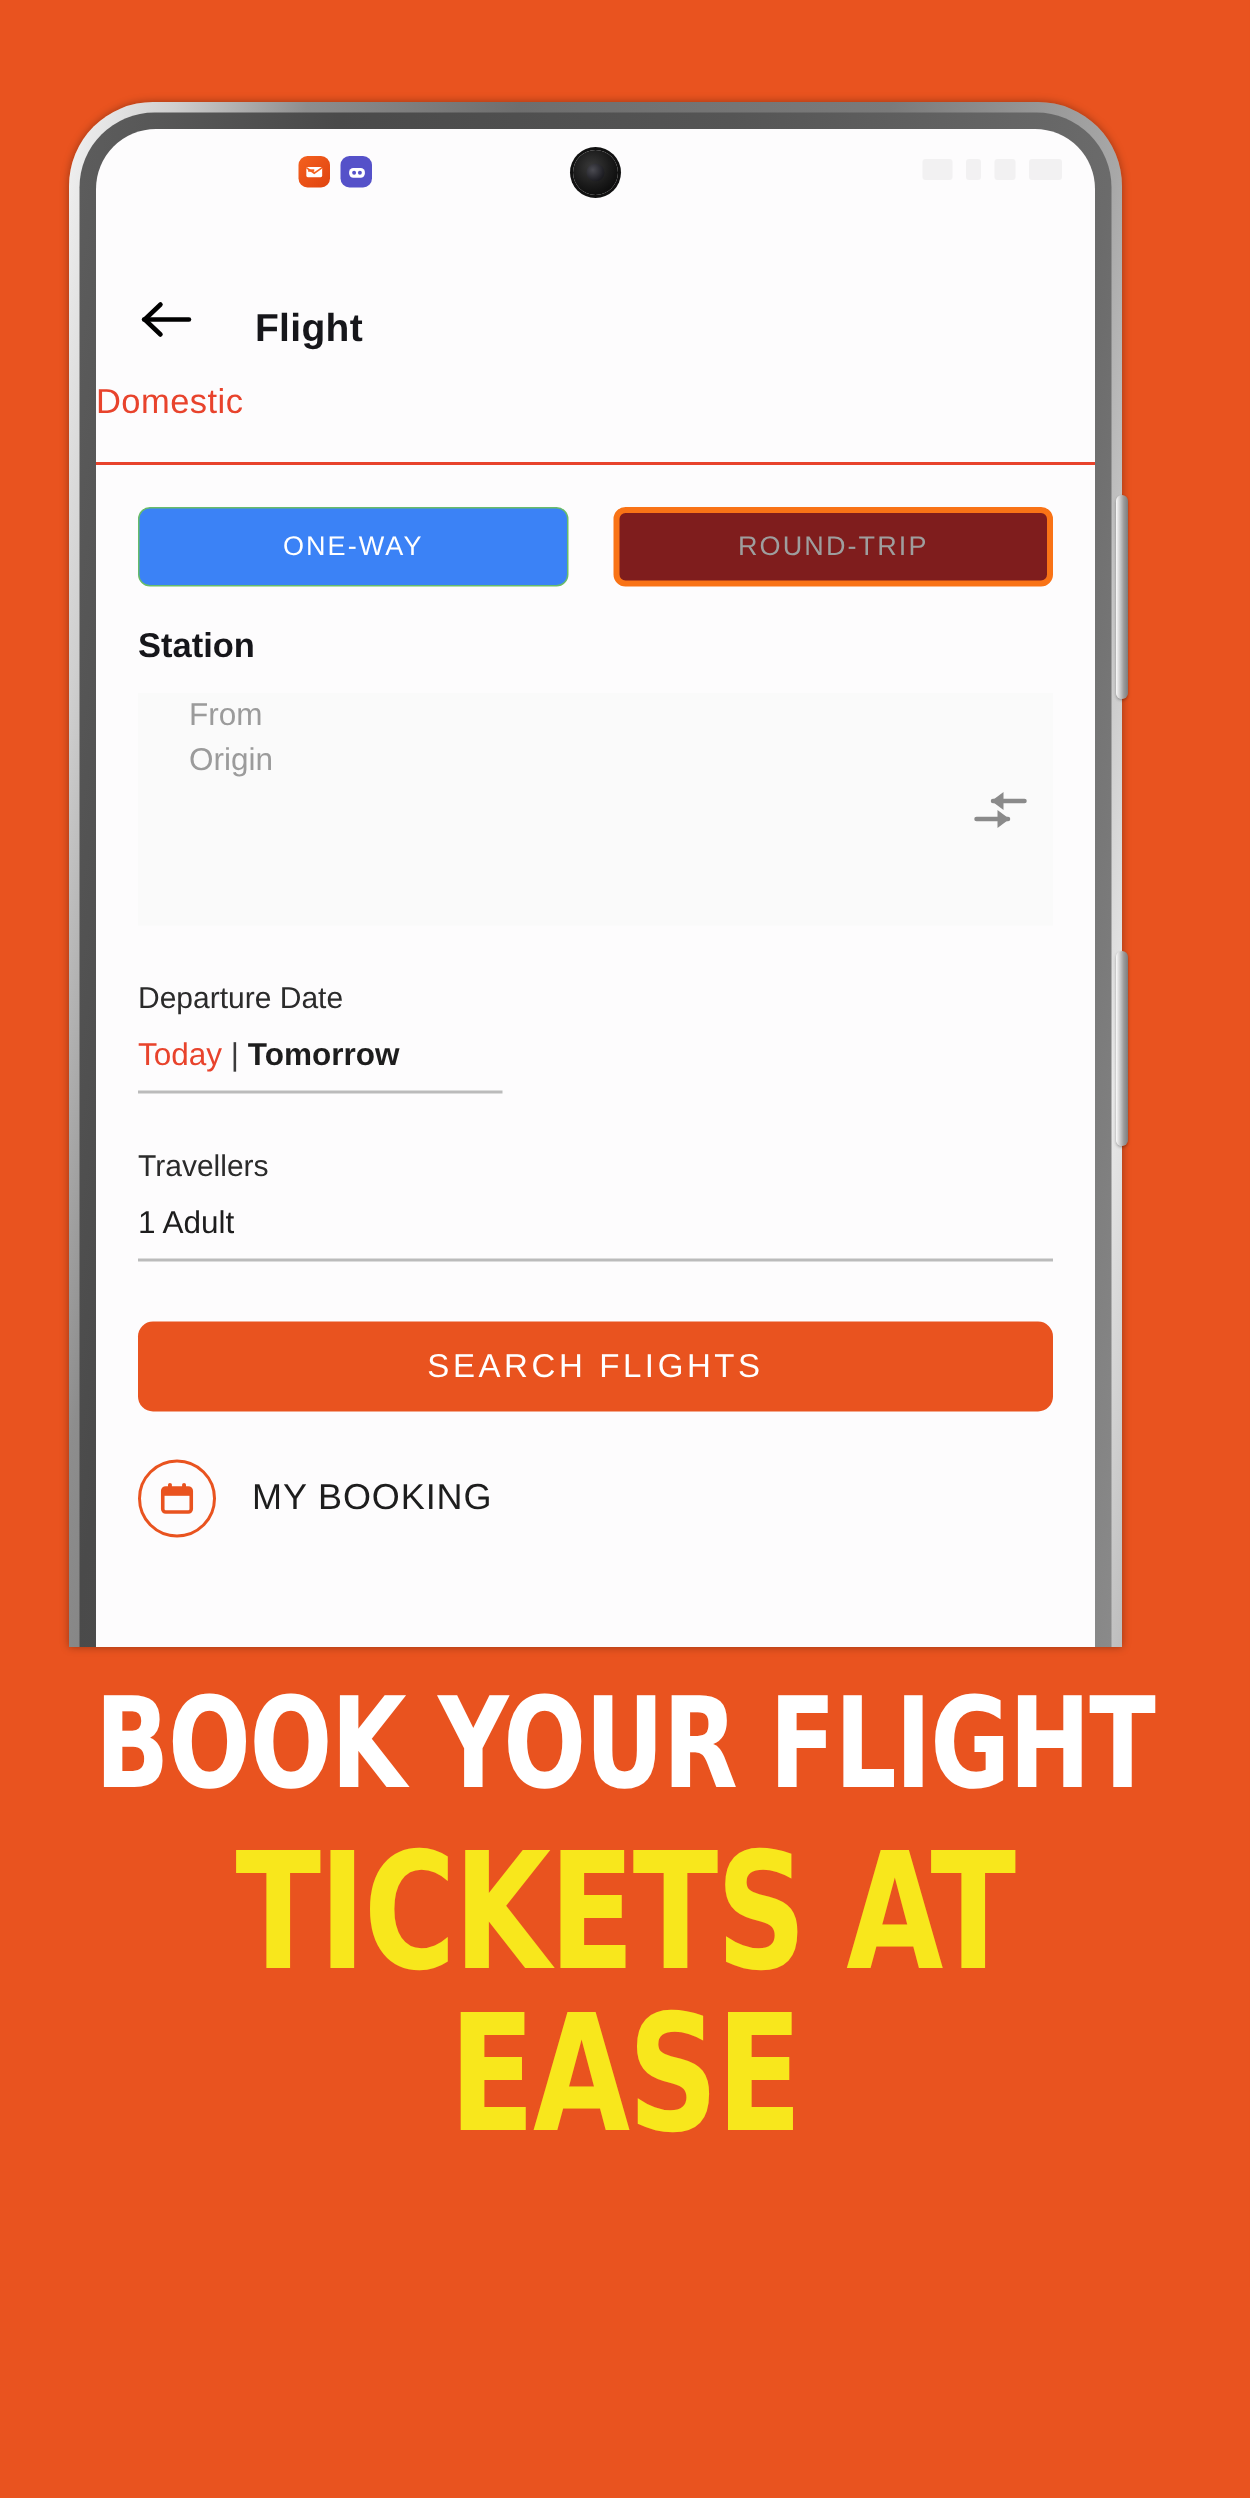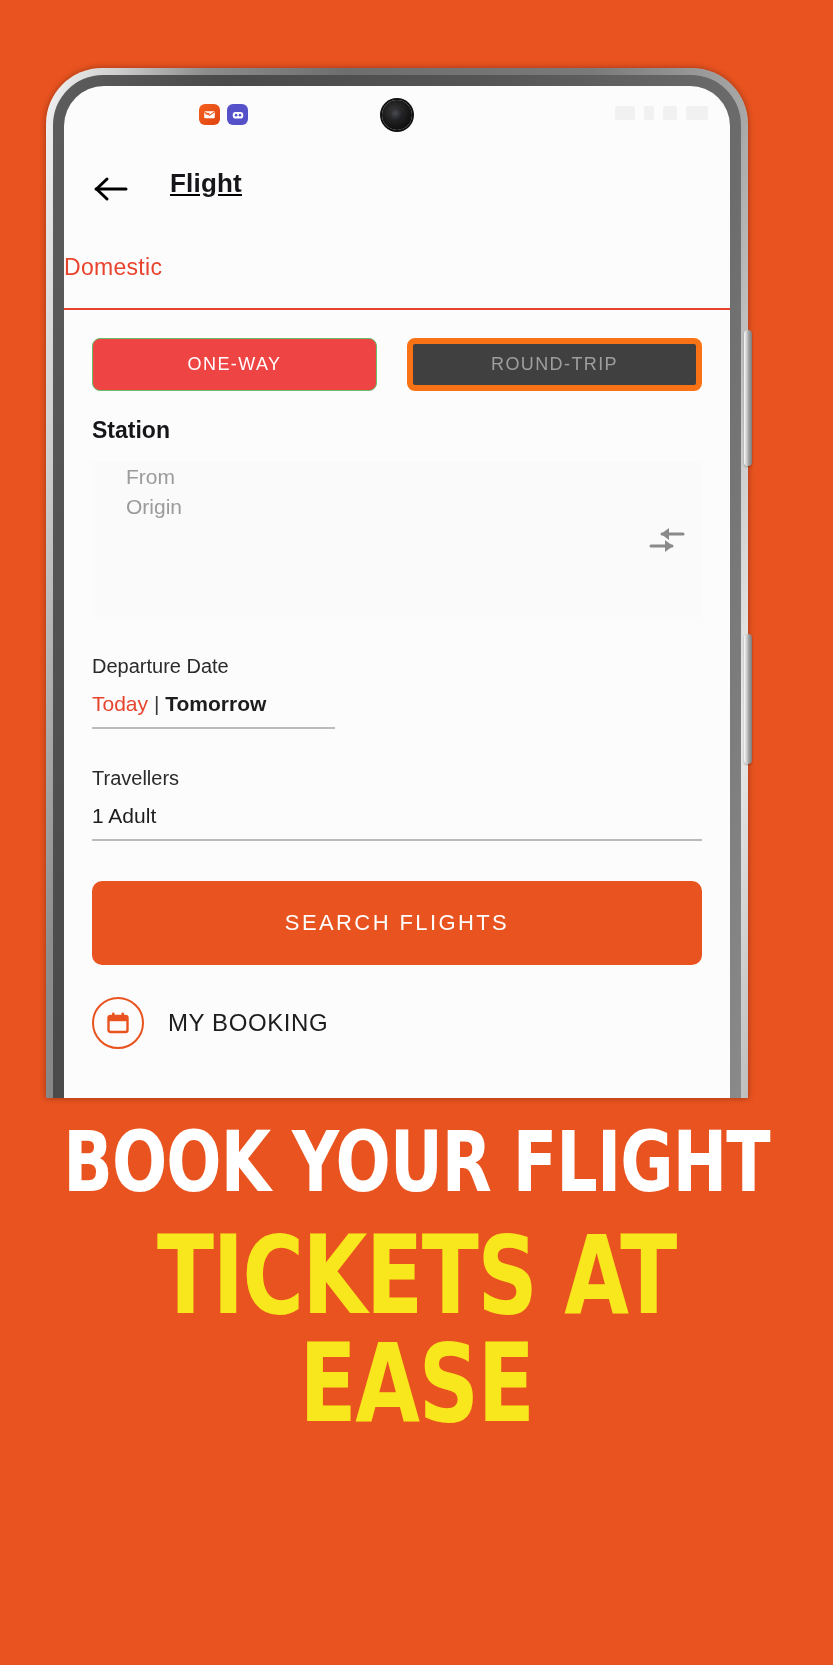--- a/index.html
+++ b/index.html
@@ -91,24 +91,23 @@
     opacity:.09;
   }
   .sr-ico{ height:14px; background:#8a8a8a; border-radius:2px; display:block;}
   .sr-ico.wifi{ width:20px; }
   .sr-ico.sig{ width:10px; }
   .sr-ico.sig2{ width:14px; }
   .sr-ico.bat{ width:22px; }
 
   
   .app-header{
-    display:flex; align-items:flex-start;
+    display:flex; align-items:flex-end;
     padding:22px 0 0 26px;
     height:66px;
-    text-decoration:underline;
   }
   .back-arrow{
     width:42px;height:42px;
     display:flex;align-items:center;justify-content:center;
     cursor:pointer;
   }
   .back-arrow svg{ display:block; }
   .page-title{
     font-size:26px;
     font-weight:700;
@@ -145,28 +144,28 @@
     flex:1;
     height:53px;
     border-radius:8px;
     display:flex;align-items:center;justify-content:center;
     font-size:18px;
     letter-spacing:1.4px;
     cursor:pointer;
     box-sizing:border-box;
   }
   .trip-btn.active{
-    background:#ef4444;
+    background:#3b82f6;
     color:#ffffff;
     border:1px solid #68bc6a;
   }
   .trip-btn.inactive{
-    background:#404040;
+    background:#7f1d1d;
     color:#9e9e9e;
-    border:6px solid #f97316;
+    border:4px solid #f97316;
   }
 
   .section-label{
     font-size:23px;
     font-weight:700;
     color:#16161a;
     margin-top:26px;
   }
 
   .station-card{
@@ -212,21 +211,21 @@
   .field-underline.date{ width:212px; }
   .field-underline.quick{ width:243px; }
   .field-underline.full{ width:100%; }
 
   .quick-today{ color:#e8432c; }
   .quick-sep{ color:#3b3b3b; }
   .quick-tom{ color:#1d1d1d; font-weight:600; }
 
   .search-btn{
     margin-top:40px;
-    height:84px;
+    height:60px;
     border-radius:10px;
     background:#e9531f;
     color:#ffffff;
     display:flex;align-items:center;justify-content:center;
     font-size:22px;
     letter-spacing:2.4px;
     cursor:pointer;
   }
 
   .booking-row{

